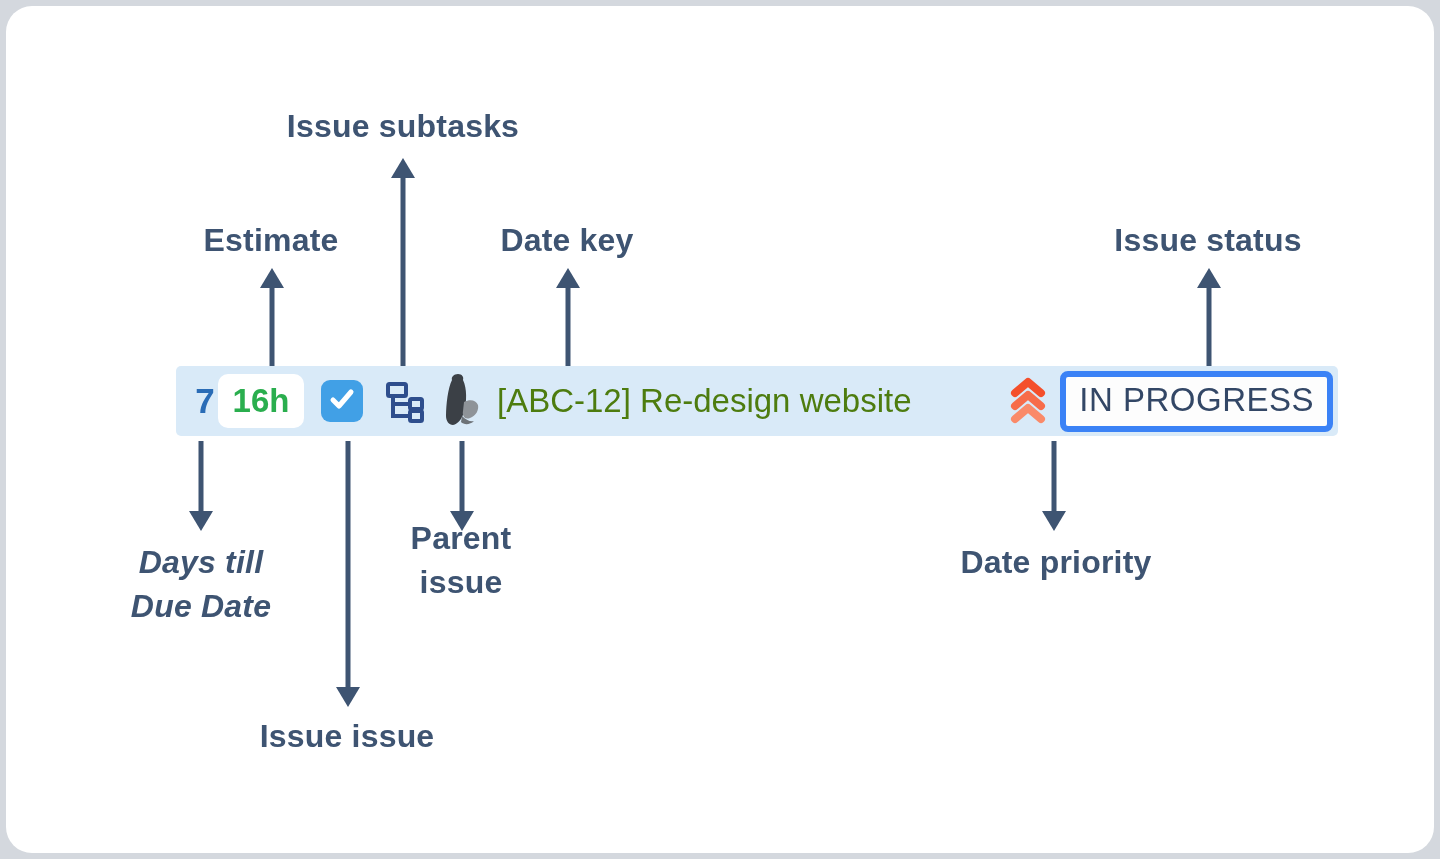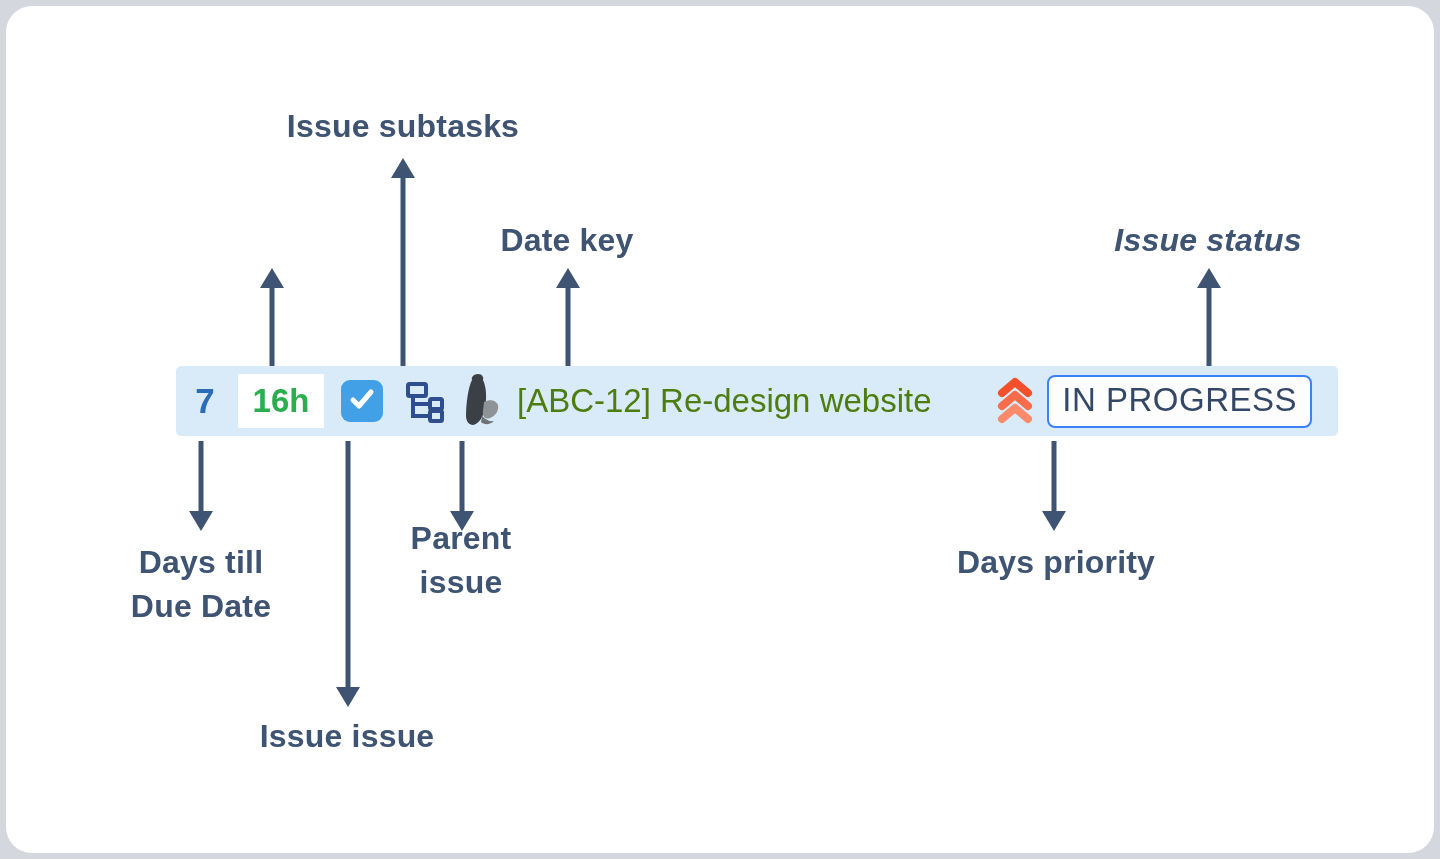--- a/index.html
+++ b/index.html
@@ -38,57 +38,58 @@
   .issue-row{
     position:absolute;left:176px;top:366px;width:1162px;height:70px;
     background:#d9eaf8;border-radius:5px;
     display:flex;align-items:center;
   }
   .cell-days{
     margin-left:16px;min-width:26px;text-align:center;
     color:#2a6cb6;font-size:35px;font-weight:bold;
   }
   .chip-estimate{
-    margin-left:20px;width:86px;height:54px;background:#ffffff;border-radius:1px;
+    width:86px;height:54px;background:#ffffff;border-radius:10px;
     display:flex;align-items:center;justify-content:center;
     color:#2aae4e;font-size:33px;font-weight:bold;
   }
   .checkbox{
     margin-left:17px;width:42px;height:42px;background:#41a0e6;border-radius:9px;
     display:flex;align-items:center;justify-content:center;
   }
   .icon-subtasks{margin-left:20px;width:44px;height:44px;}
   .icon-parent{margin-left:13px;width:42px;height:58px;}
   .row-title{
     margin-left:15px;color:#4d7c0f;font-size:33px;font-weight:500;white-space:nowrap;
   }
   .icon-priority{margin-left:auto;width:38px;height:52px;}
   .status-badge{
-    margin-left:13px;margin-right:26px;
-    background:#fdfdfd;border:2px solid #3b82f6;border-radius:8px;
+    margin-left:13px;margin-right:5px;
+    background:#fdfdfd;border:6px solid #3b82f6;border-radius:8px;
     padding:4px 13px 7px 13px;
     color:#334766;font-size:33px;font-weight:500;letter-spacing:.5px;white-space:nowrap;
   }
 </style>
 </head>
 <body>
 
 <div class="canvas">
   <div class="card"></div>
 
   <div class="ann-label" style="left:403px;top:104px;">Issue subtasks</div>
+  <div class="ann-label" style="left:271px;top:218px;">Estimate</div>
   <div class="ann-label" style="left:567px;top:218px;">Date key</div>
-  <div class="ann-label" style="left:1208px;top:218px;font-style:italic;">Issue status</div>
+  <div class="ann-label" style="left:1208px;top:218px;">Issue status</div>
 
-  <div class="ann-label" style="left:201px;top:540px;">Days till
+  <div class="ann-label" style="left:201px;top:540px;font-style:italic;">Days till
 Due Date</div>
   <div class="ann-label" style="left:347px;top:714px;">Issue issue</div>
   <div class="ann-label" style="left:461px;top:516px;">Parent
 issue</div>
-  <div class="ann-label" style="left:1056px;top:540px;">Days priority</div>
+  <div class="ann-label" style="left:1056px;top:540px;">Date priority</div>
 
   <div>
     <div class="head up" style="left:403px;top:158px;"></div>
     <div class="shaft" style="left:403px;top:176px;height:190px;"></div>
   </div>
   <div>
     <div class="head up" style="left:272px;top:268px;"></div>
     <div class="shaft" style="left:272px;top:286px;height:80px;"></div>
   </div>
   <div>

